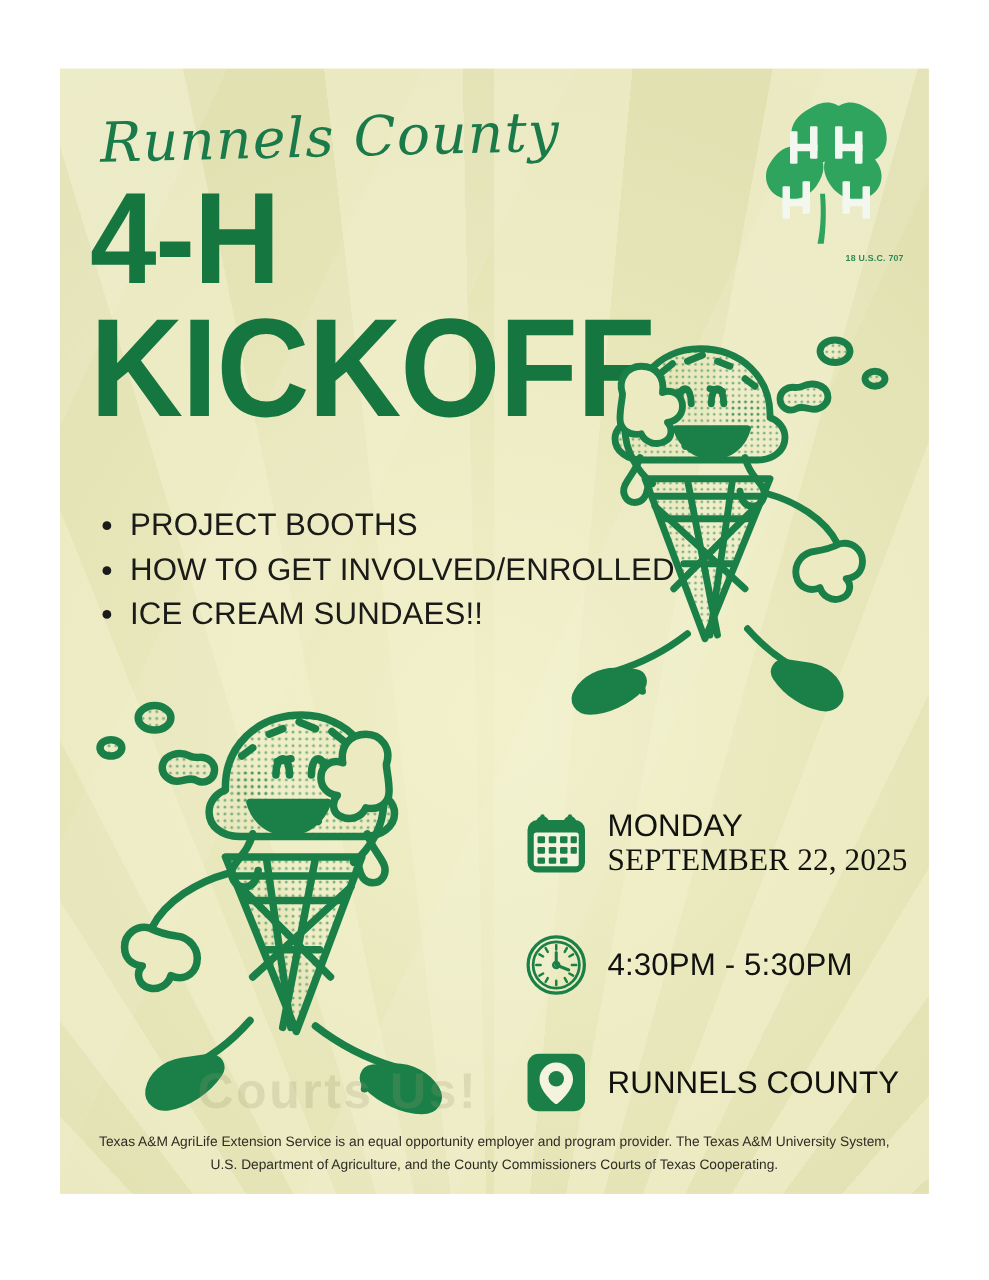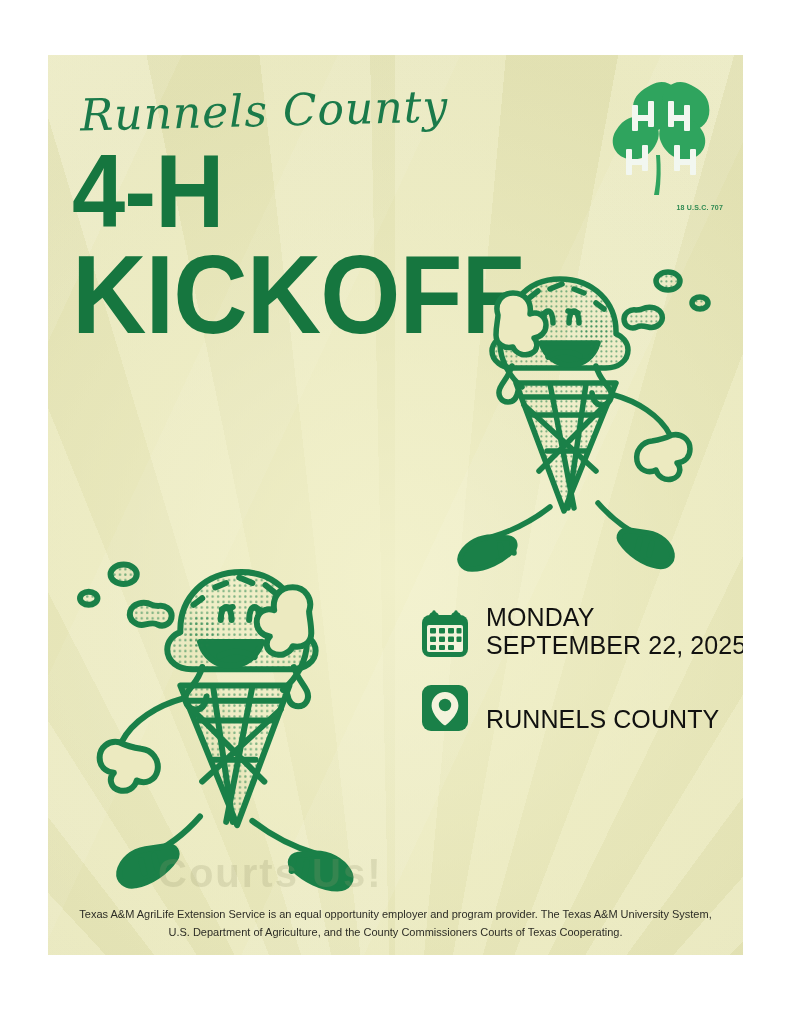--- a/index.html
+++ b/index.html
@@ -147,37 +147,38 @@
 
   
   #details {
     position: absolute;
     left: 372px;
     top: 548px;
     width: 310px;
   }
   .detail-row {
     display: flex;
-    align-items: flex-end;
+    align-items: center;
     gap: 16px;
     margin-bottom: 24px;
+    margin-top: 44px;
   }
   .detail-icon {
     flex: 0 0 auto;
     width: 50px; height: 50px;
   }
   .detail-icon svg { display: block; width: 100%; height: 100%; }
   .detail-text {
     font-size: 25px;
     line-height: 1.12;
     color: #111110;
     letter-spacing: .1px;
     white-space: nowrap;
   }
-  .detail-text .l2 { display: block; }
+  .detail-text .l2 { display: block; font-family: Liberation Serif, serif; }
 
   
   #footer {
     position: absolute;
     left: 26px;
     right: 26px;
     bottom: 14px;
     text-align: center;
     font-size: 11px;
     line-height: 1.65;
@@ -231,20 +232,25 @@
           <rect x="49" y="68" width="6" height="26" rx="1"></rect>
           <rect x="33" y="82" width="22" height="6" rx="1"></rect>
           <rect x="81" y="68" width="6" height="26" rx="1"></rect>
           <rect x="97" y="72" width="6" height="26" rx="1"></rect>
           <rect x="81" y="82" width="22" height="6" rx="1"></rect>
         </g>
       </svg>
       <div class="usc">18 U.S.C. 707</div>
     </div>
 
+    <ul id="bullets">
+      <li>PROJECT BOOTHS</li>
+      <li>HOW TO GET INVOLVED/ENROLLED</li>
+      <li>ICE CREAM SUNDAES!!</li>
+    </ul>
 
     <div class="mascot" id="mascot-top">
       <svg viewBox="0 0 330 330" xmlns="http://www.w3.org/2000/svg">
         <defs>
           <pattern id="dotsA" width="5" height="5" patternUnits="userSpaceOnUse">
             <circle cx="1.4" cy="1.4" r="1.1" fill="#1f8049" opacity=".55"></circle>
           </pattern>
         </defs>
         <g fill="none" stroke="#1a8048" stroke-width="5.5" stroke-linecap="round" stroke-linejoin="round">
 
@@ -351,20 +357,39 @@
             <circle cx="14" cy="8" r="3.6" fill="none" stroke="#1a8048" stroke-width="3.2"></circle>
             <circle cx="36" cy="8" r="3.6" fill="none" stroke="#1a8048" stroke-width="3.2"></circle>
           </svg>
         </div>
         <div class="detail-text">
           <span>MONDAY</span>
           <span class="l2">SEPTEMBER 22, 2025</span>
         </div>
       </div>
 
+      <div class="detail-row">
+        <div class="detail-icon">
+          <svg viewBox="0 0 50 50" xmlns="http://www.w3.org/2000/svg">
+            <circle cx="25" cy="25" r="22.5" fill="none" stroke="#1a8048" stroke-width="2.6"></circle>
+            <circle cx="25" cy="25" r="18.5" fill="none" stroke="#1a8048" stroke-width="2.2"></circle>
+            <g stroke="#1a8048" stroke-width="2" stroke-linecap="round">
+              <path d="M25 9v3.5M25 37.5V41M9 25h3.5M37.5 25H41"></path>
+              <path d="M33.5 11.5l-1.7 3M16.5 38.5l1.7-3M11.5 16.5l3 1.7M38.5 33.5l-3-1.7"></path>
+              <path d="M11.5 33.5l3-1.7M38.5 16.5l-3 1.7M16.5 11.5l1.7 3M33.5 38.5l-1.7-3"></path>
+            </g>
+            <path d="M25 25V15" stroke="#1a8048" stroke-width="2.4" stroke-linecap="round"></path>
+            <path d="M25 25l10 4" stroke="#1a8048" stroke-width="2.4" stroke-linecap="round"></path>
+            <circle cx="25" cy="25" r="2.4" fill="none" stroke="#1a8048" stroke-width="2"></circle>
+          </svg>
+        </div>
+        <div class="detail-text">
+          <span>4:30PM - 5:30PM</span>
+        </div>
+      </div>
 
       <div class="detail-row">
         <div class="detail-icon">
           <svg viewBox="0 0 50 50" xmlns="http://www.w3.org/2000/svg">
             <rect x="2" y="2" width="46" height="46" rx="9" fill="#1a8048"></rect>
             <path d="M25 9c-7.4 0-13.4 6-13.4 13.4 0 9.6 11.3 18.6 12.4 19.5.6.5 1.4.5 2 0 1.1-.9 12.4-9.9 12.4-19.5C38.4 15 32.4 9 25 9z" fill="#f4f3dc"></path>
             <circle cx="25" cy="22" r="6.2" fill="#1a8048"></circle>
           </svg>
         </div>
         <div class="detail-text">

